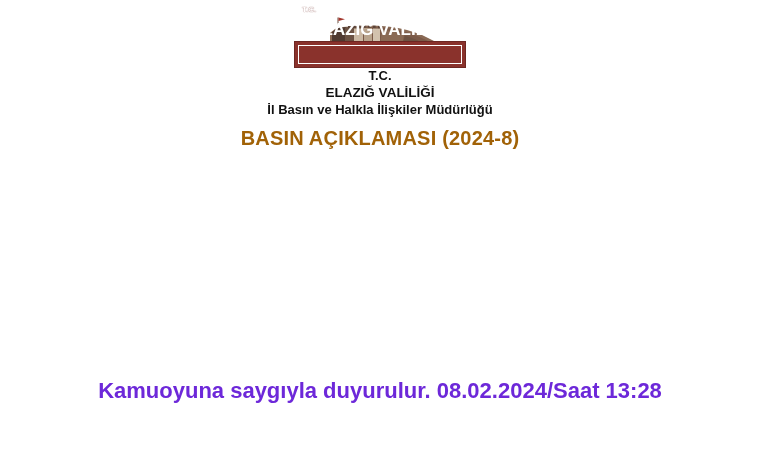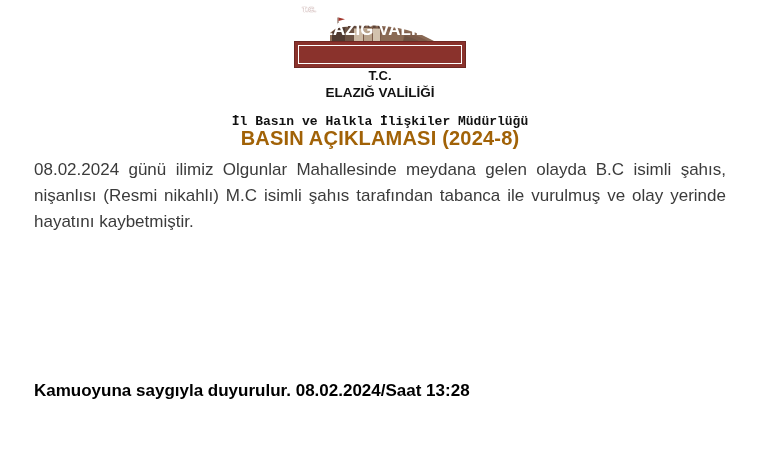--- a/index.html
+++ b/index.html
@@ -111,26 +111,25 @@
     color: #111111;
   }
   .hdr-valilik {
     font-family: "Liberation Sans", sans-serif;
     font-weight: bold;
     font-size: 13.5px;
     line-height: 17px;
     color: #111111;
   }
   .hdr-mudurluk {
-    font-family: Liberation Mono, monospace;
+    font-family: Liberation Sans, sans-serif;
     font-weight: bold;
     font-size: 13px;
     line-height: 17px;
     color: #111111;
-    margin-top: 12px;
   }
 
   
   .title {
     position: absolute;
     top: 126px;
     left: 0;
     width: 760px;
     text-align: center;
     font-family: "Liberation Sans", sans-serif;
@@ -161,24 +160,24 @@
   .para.p2 { margin-bottom: 19px; text-indent: 14px; }
   .para.p3 { text-align: left; }
 
   .closing {
     position: absolute;
     top: 379px;
     left: 34px;
     width: 692px;
     font-family: "Liberation Sans", sans-serif;
     font-weight: bold;
-    font-size: 17px;
+    font-size: 22px;
     line-height: 24px;
-    color: #000000;
-    text-align: left;
+    color: #6d28d9;
+    text-align: center;
   }
 </style>
 </head>
 <body>
 
 <div class="page">
 
   <div class="logo-wrap">
     <div class="logo">
 
@@ -224,18 +223,17 @@
 
   <div class="header-block">
     <div class="hdr-tc">T.C.</div>
     <div class="hdr-valilik">ELAZIĞ VALİLİĞİ</div>
     <div class="hdr-mudurluk">İl Basın ve Halkla İlişkiler Müdürlüğü</div>
   </div>
 
   <div class="title">BASIN AÇIKLAMASI (2024-8)</div>
 
   <div class="body-block">
-    <p class="para p1">08.02.2024 günü ilimiz Olgunlar Mahallesinde meydana gelen olayda B.C isimli şahıs, nişanlısı (Resmi nikahlı) M.C isimli şahıs tarafından tabanca ile vurulmuş ve olay yerinde hayatını kaybetmiştir.</p>
   </div>
 
   <div class="closing">Kamuoyuna saygıyla duyurulur. 08.02.2024/Saat 13:28</div>
 
 </div>
 
 </body></html>

